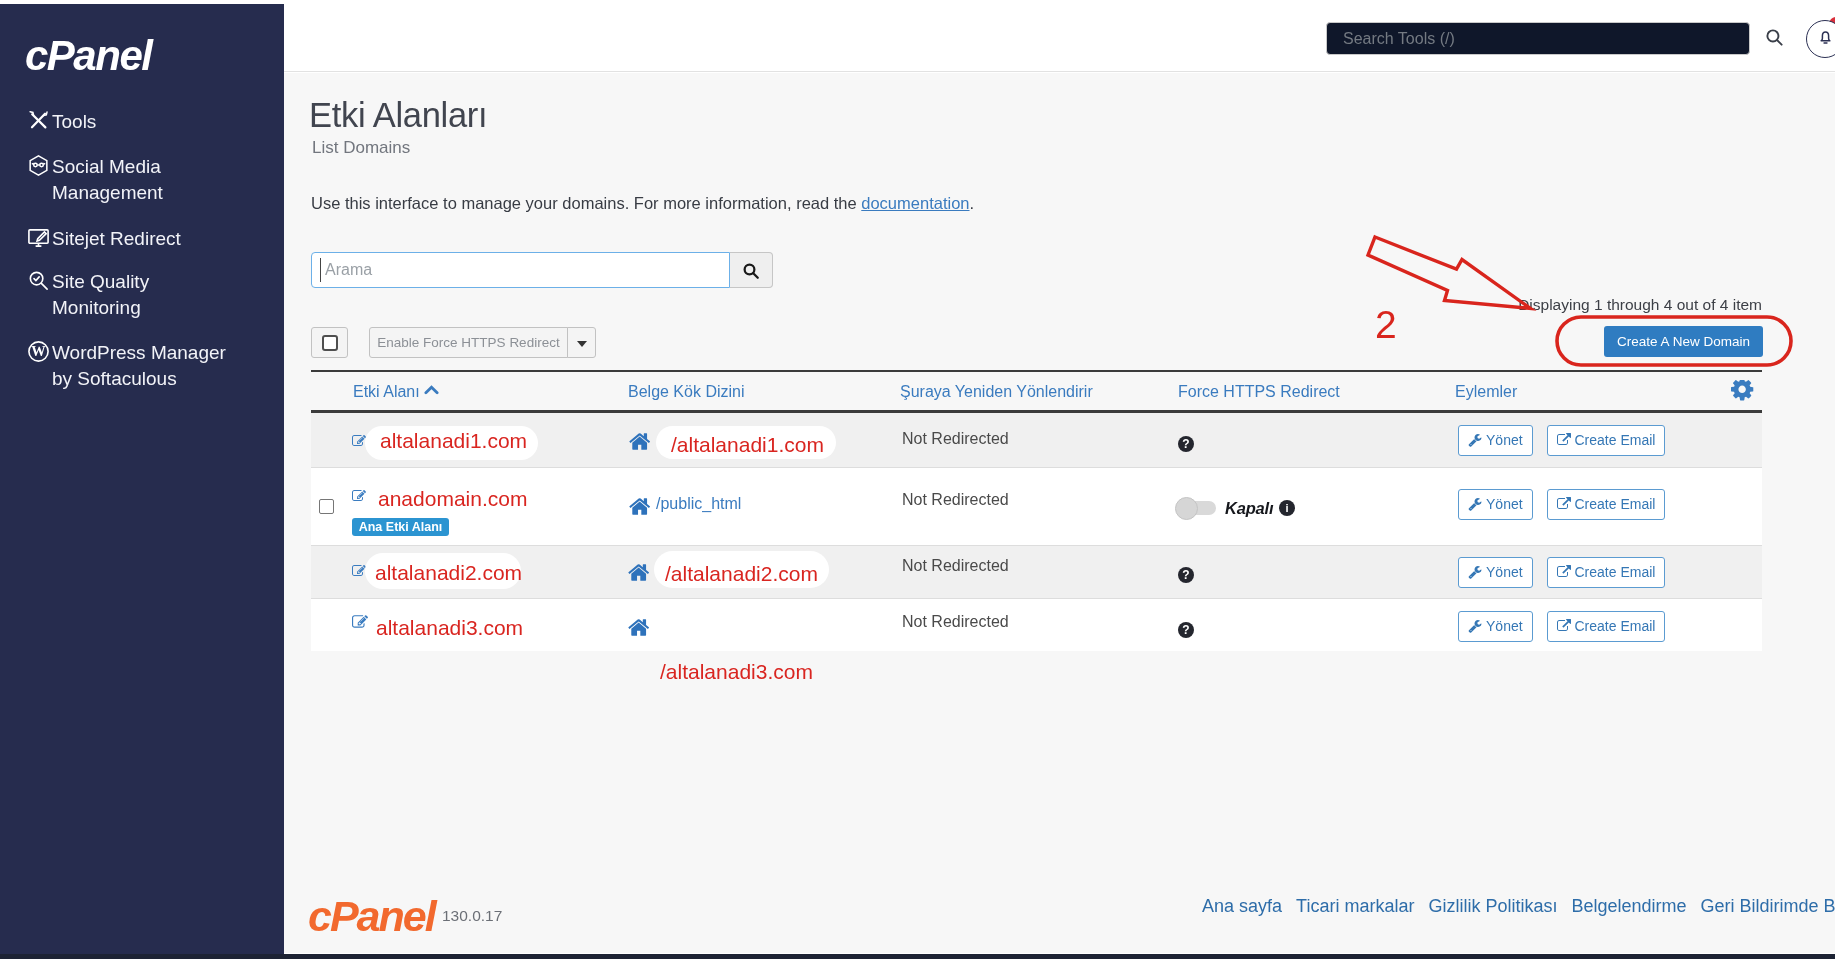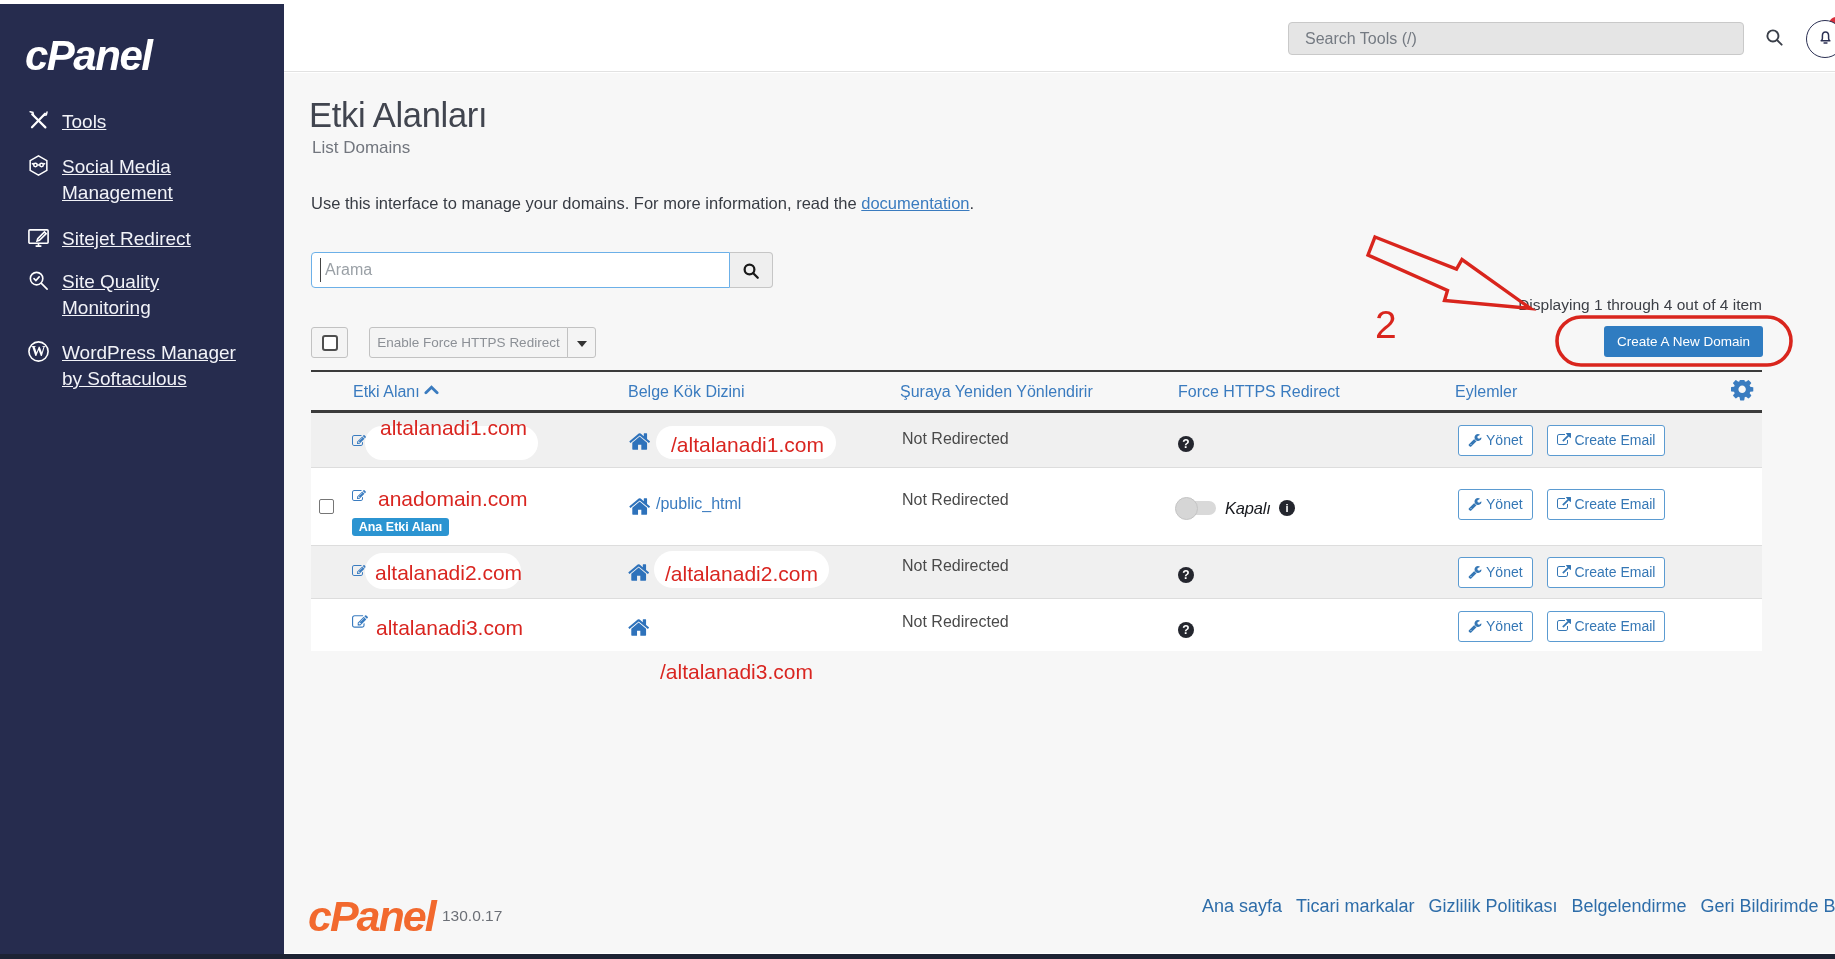--- a/index.html
+++ b/index.html
@@ -5,25 +5,25 @@
 * { margin:0; padding:0; box-sizing:border-box; }
 html,body { width:1835px; height:959px; overflow:hidden; font-family:"Liberation Sans", sans-serif; background:#fff; }
 #page { position:relative; width:1835px; height:959px; overflow:hidden; }
 .abs { position:absolute; }
 
 
 #sidebar { left:0; top:4px; width:284px; height:955px; background:#262c4e; z-index:2; }
 #sblogo { z-index:3; left:25px; top:32px; width:170px; height:44px; color:#fff; font-size:42px; font-weight:bold; font-style:italic; letter-spacing:-1.5px; }
 .sbitem { z-index:3; left:0; width:284px; color:#f2f3f8; font-size:19px; }
 .sbicon { position:absolute; left:27px; top:0; width:23px; height:23px; }
-.sbtext { position:absolute; left:62px; top:0; line-height:26px;text-decoration:underline; }
+.sbtext { position:absolute; left:52px; top:0; line-height:26px; }
 
 
 #topbar { left:284px; top:0; width:1551px; height:72px; background:#fff; border-bottom:1px solid #e2e2e2; }
-#searchbox { left:1288px; top:22px; width:456px; height:33px; background:#e5e5e5; border:1px solid #c9c9c9; border-radius:4px; color:#747a82; font-size:16px; line-height:31px; padding-left:16px; }
+#searchbox { left:1326px; top:22px; width:424px; height:33px; background:#0f172a; border:1px solid #c9c9c9; border-radius:4px; color:#747a82; font-size:16px; line-height:31px; padding-left:16px; }
 #searchicon { left:1765px; top:28px; width:19px; height:19px; }
 #bellcirc { left:1806px; top:20px; width:38px; height:38px; border:1.8px solid #2c3154; border-radius:50%; background:#fff; }
 #belldot { left:1829px; top:17px; width:14px; height:14px; background:#d9303c; border-radius:50%; }
 #bellicon { left:1816px; top:28px; width:19px; height:19px; }
 
 
 #content { left:284px; top:73px; width:1551px; height:880px; background:#f7f7f7; }
 
 h1.title { position:absolute; left:309px; top:96px; font-size:34.5px; font-weight:400; color:#41454f; letter-spacing:-0.3px; }
 #subtitle { left:312px; top:138px; font-size:17px; color:#72767e; }
@@ -58,21 +58,21 @@
 .nred { position:absolute; color:#4a4a4a; font-size:16px; }
 .qmark { position:absolute; width:16px; height:16px; background:#24262e; border-radius:50%; color:#fff; font-size:12px; font-weight:bold; text-align:center; line-height:17px; }
 .wbtn { position:absolute; height:31px; background:#fff; border:1px solid #5b9bd1; border-radius:3px; color:#3577b5; font-size:14px; text-align:center; line-height:29px; }
 .bic { width:14px; height:14px; fill:#3577b5; vertical-align:-2px; }
 .editic { width:14px; height:14px; fill:#3a7cc0; }
 .homeic { width:23px; height:23px; fill:#2e72bb; }
 
 #badge { left:352px; top:518px; width:97px; height:18px; background:#2b94d1; border-radius:3px; color:#fff; font-size:12.5px; font-weight:bold; text-align:center; line-height:19px; }
 #toggle { left:1177px; top:501px; width:39px; height:14px; background:#d9d9d9; border-radius:7px; }
 #knob { left:1175px; top:497px; width:23px; height:23px; background:#d6d6d6; border:1px solid #c4c4c4; border-radius:50%; }
-#kapali { left:1225px; top:499px; font-size:16.5px; font-weight:normal; font-style:italic; color:#16181d; letter-spacing:-0.2px; }
+#kapali { left:1225px; top:499px; font-size:16.5px; font-weight:bold; font-style:italic; color:#16181d; letter-spacing:-0.2px; }
 #infoi { left:1279px; top:500px; width:16px; height:16px; background:#24262e; border-radius:50%; color:#fff; font-size:11px; font-weight:bold; text-align:center; line-height:16px; }
 #rowcb { left:319px; top:499px; width:15px; height:15px; background:#fff; border:1px solid #767676; border-radius:2px; }
 
 
 #footlogo { left:308px; top:892px; color:#f2692e; font-size:43px; font-weight:bold; font-style:italic; letter-spacing:-2px; }
 #footver { left:442px; top:907px; font-size:15.5px; color:#6b6f76; }
 #footlinks { left:1202px; top:896px; width:700px; font-size:18px; color:#2e6da9; white-space:nowrap; }
 #footlinks span { margin-right:14px;margin-top:45px; }
 
 #bottombar { left:0; bottom:0; width:1835px; height:5px; background:#1d2334; z-index:4; }
@@ -189,21 +189,21 @@
 
   <div class="row r1"></div>
   <div class="row r2"></div>
   <div class="row r3"></div>
   <div class="row r4"></div>
 
   <svg class="abs editic" style="left:352px;top:434px;" viewBox="0 0 1792 1792">
       <use href="#editp"></use>
     </svg>
   <div class="blob" style="left:365px;top:426px;width:173px;height:34px;"></div>
-  <div class="red" style="left:380px;top:416px;text-align:center;">altalanadi1.com</div>
+  <div class="red" style="left:380px;top:429px;text-align:center;">altalanadi1.com</div>
   <svg class="abs homeic" style="left:629px;top:430px;" viewBox="0 0 1792 1792">
       <use href="#homep"></use>
     </svg>
   <div class="blob" style="left:656px;top:426px;width:180px;height:33px;"></div>
   <div class="red" style="left:671px;top:433px;">/altalanadi1.com</div>
   <div class="nred" style="left:902px;top:430px;">Not Redirected</div>
   <div class="qmark" style="left:1178px;top:436px;">?</div>
   <div class="wbtn" style="left:1458px;top:425px;width:75px;"><svg class="bic" viewBox="0 0 1792 1792">
         <use href="#wrenchp"></use>
       </svg> Yönet</div>

